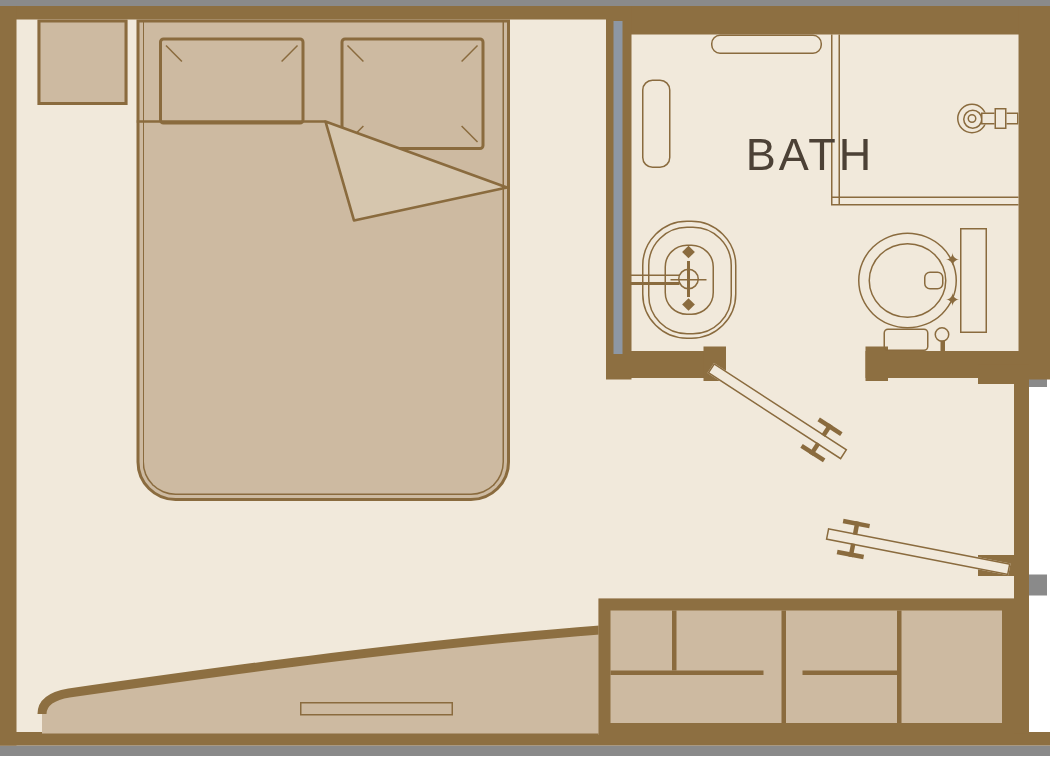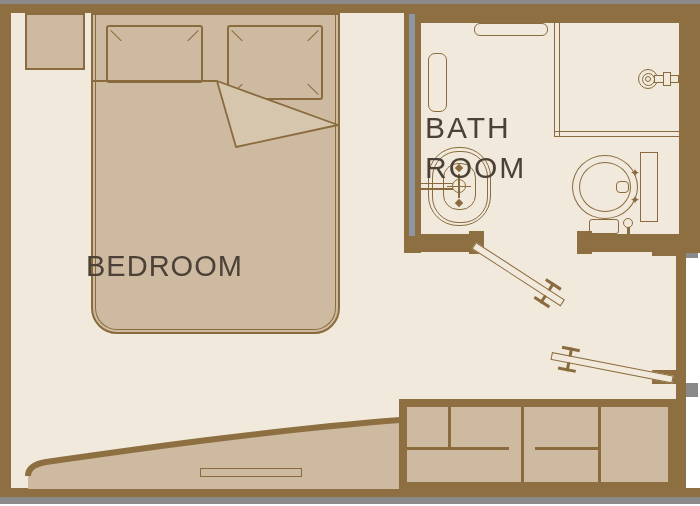--- a/index.html
+++ b/index.html
@@ -5,21 +5,21 @@
   html,body{margin:0;padding:0;background:#fff;}
   *{box-sizing:border-box;}
   #plan{position:relative;width:700px;height:506px;background:var(--c-background,#ffffff);
         font-family:"Liberation Sans",sans-serif;overflow:hidden;}
   .abs{position:absolute;}
   .wall{position:absolute;background:var(--c-wall,#8d6f41);}
   .floor{position:absolute;background:var(--c-floor,#f1e9db);}
   .shadow{position:absolute;background:var(--c-shadow,#8a8a8a);}
   .tan{background:var(--c-furniture,#cdbaa1);}
   .ol{border:1.6px solid var(--c-line,#8a6b3e);}
-  .label{position:absolute;color:var(--c-label_text,#4c4136);text-align:left;font-weight:400;margin-top:24px;}
+  .label{position:absolute;color:var(--c-label_text,#4c4136);text-align:center;font-weight:400;}
 
   
   #bed{position:absolute;left:91px;top:13px;width:249px;height:321px;
        background:var(--c-furniture,#cdbaa1);border:2.5px solid var(--c-line,#8a6b3e);
        border-radius:0 0 26px 26px;}
   #bed .inner{position:absolute;left:2px;right:2px;top:-2px;bottom:2px;
        border:1.5px solid var(--c-line,#8a6b3e);border-top:none;border-radius:0 0 22px 22px;}
   .pillow{position:absolute;background:var(--c-furniture,#cdbaa1);
        border:2px solid var(--c-line,#8a6b3e);border-radius:3px;}
   .tick{position:absolute;width:15px;height:0;border-top:1.6px solid var(--c-line,#8a6b3e);}
@@ -146,19 +146,17 @@
     <div class="p" style="right:16px;bottom:-9px;width:3px;height:9px;"></div>
     <div class="p" style="right:8px;bottom:-9px;width:18px;height:3px;"></div>
   </div>
   <div class="door" style="left:552px;top:352px;width:124px;transform:rotate(11deg);transform-origin:0 0;">
     <div class="p" style="left:16px;top:-9px;width:3px;height:9px;"></div>
     <div class="p" style="left:8px;top:-9px;width:18px;height:3px;"></div>
     <div class="p" style="left:16px;bottom:-9px;width:3px;height:9px;"></div>
     <div class="p" style="left:8px;bottom:-9px;width:18px;height:3px;"></div>
   </div>
 
-  <div class="label" style="left:86px;top:226px;width:250px;font-size:29px;letter-spacing:1px;">BEDROOM</div>
   <div class="label" style="left:425px;top:84px;width:230px;font-size:30px;line-height:40px;letter-spacing:2px;">
     <span style="display:block;">BATH</span>
-    <span style="display:block;">ROOM</span>
   </div>
 
 </div>
 
 </body></html>

